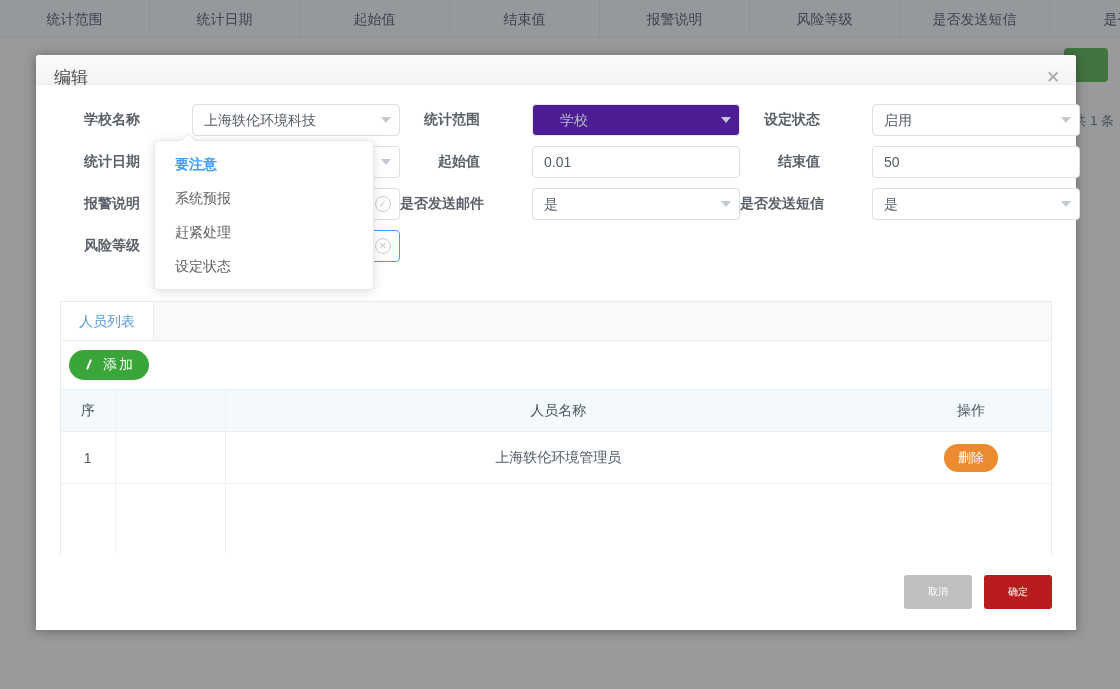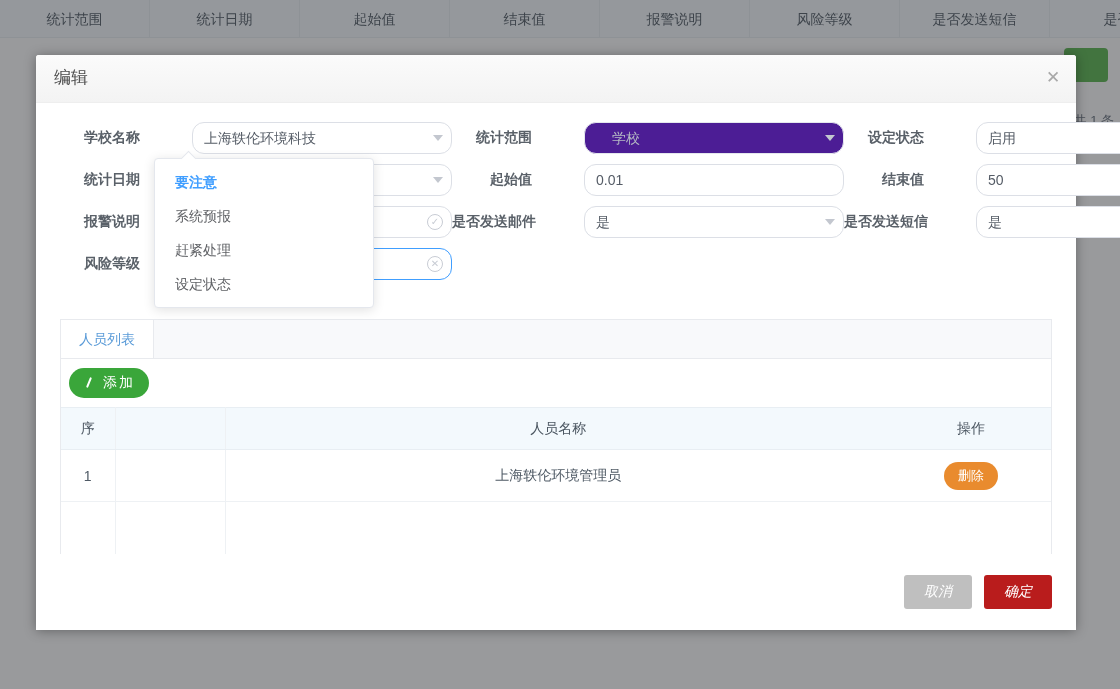--- a/index.html
+++ b/index.html
@@ -69,21 +69,21 @@
   
   .dialog {
     position: absolute;
     left: 36px; top: 55px;
     width: 1040px; height: 575px;
     background: #ffffff;
     border-radius: 3px;
     box-shadow: 0 1px 12px rgba(0,0,0,0.35);
   }
   .dialog-header {
-    height: 48px;
+    height: 30px;
     position: relative;
     background: linear-gradient(#fbfbfb, #f3f3f3);
     border-bottom: 1px solid #eeeeee;
     border-radius: 3px 3px 0 0;
   }
   .dialog-title {
     position: absolute;
     left: 18px; top: 0;
     line-height: 46px;
     font-size: 17px;
@@ -125,25 +125,25 @@
     width: 92px;
     text-align: right;
     padding-right: 12px;
     font-size: 14px;
     color: #5a6169;
     font-weight: bold;
     white-space: nowrap;
   }
   .ctl {
     position: relative;
-    width: 260px;
+    width: 208px;
     height: 32px;
     background: #fff;
     border: 1px solid #dcdfe6;
-    border-radius: 12px;
+    border-radius: 4px;
     font-size: 14px;
     color: #555c66;
     line-height: 30px;
     padding: 0 28px 0 11px;
     white-space: nowrap;
     overflow: hidden;
     cursor: text;
   }
   .ctl.select { cursor: pointer; }
   .ctl.disabled {
@@ -337,25 +337,24 @@
     justify-content: flex-end;
     padding-right: 24px;
     gap: 12px;
     background: #fff;
   }
   .btn {
     min-width: 68px;
     height: 34px;
     border: none;
     border-radius: 3px;
-    font-size: 14px;
+    font-size: 10px;
     font-family: "Liberation Sans", sans-serif;
     cursor: pointer;
     padding: 0 16px;
-    font-style: italic;
   }
   .btn-cancel { background: #bfbfbf; color: #ffffff; }
   .btn-ok     { background: #b91c1c; color: #ffffff; }
 </style>
 </head>
 <body>
 
 <div class="bg-page">
   <div class="bg-table-head">
     <div class="bg-th">统计范围</div>

